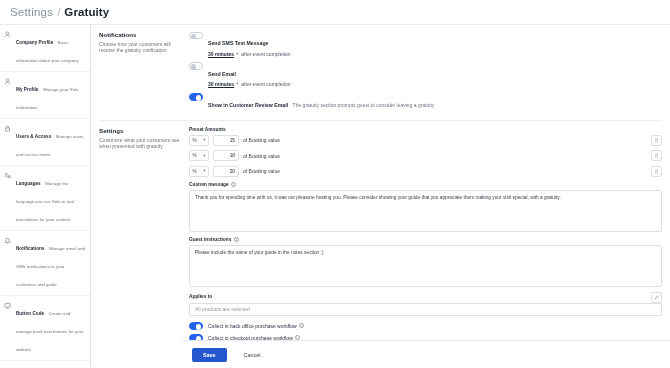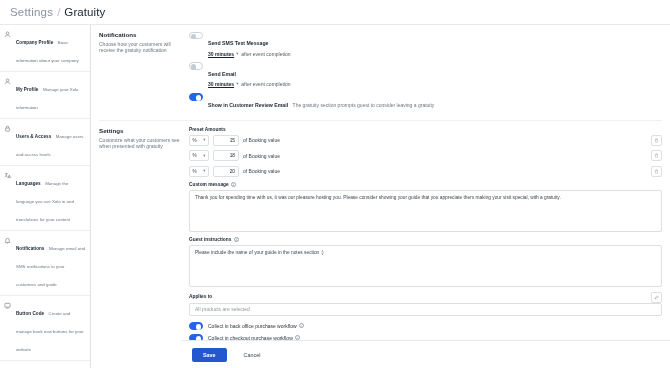--- a/index.html
+++ b/index.html
@@ -16,21 +16,21 @@
   .breadcrumb {
     height: 24px;
     display: flex; align-items: center;
     padding-left: 10px;
     gap: 4px;
     font-size: 11.5px;
     flex: 0 0 auto;
   }
   .bc-root { color: #8a93a0; font-weight: 400; letter-spacing: .2px; }
   .bc-sep  { color: #b6bcc5; }
-  .bc-current { color: #1b2430; font-weight: 400; letter-spacing: .1px; }
+  .bc-current { color: #1b2430; font-weight: 700; letter-spacing: .1px; }
 
   
   .body { display: flex; flex: 1 1 auto; min-height: 0; border-top: 1px solid #e7eaee; }
 
   
   .sidebar {
     width: 91px; flex: 0 0 91px;
     border-right: 1px solid #dfe3e8;
     overflow: hidden;
     background: #fff;

